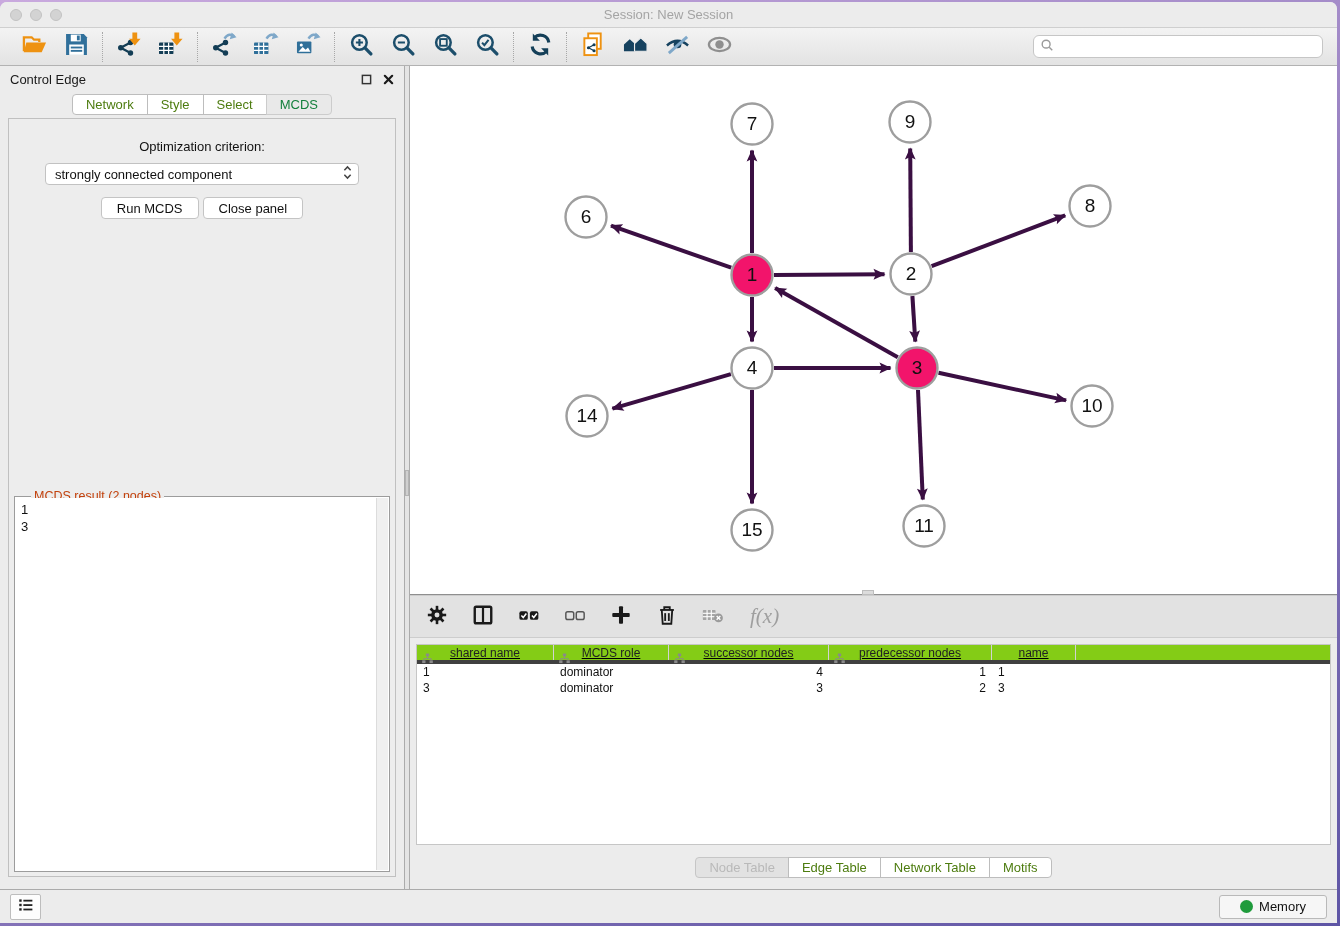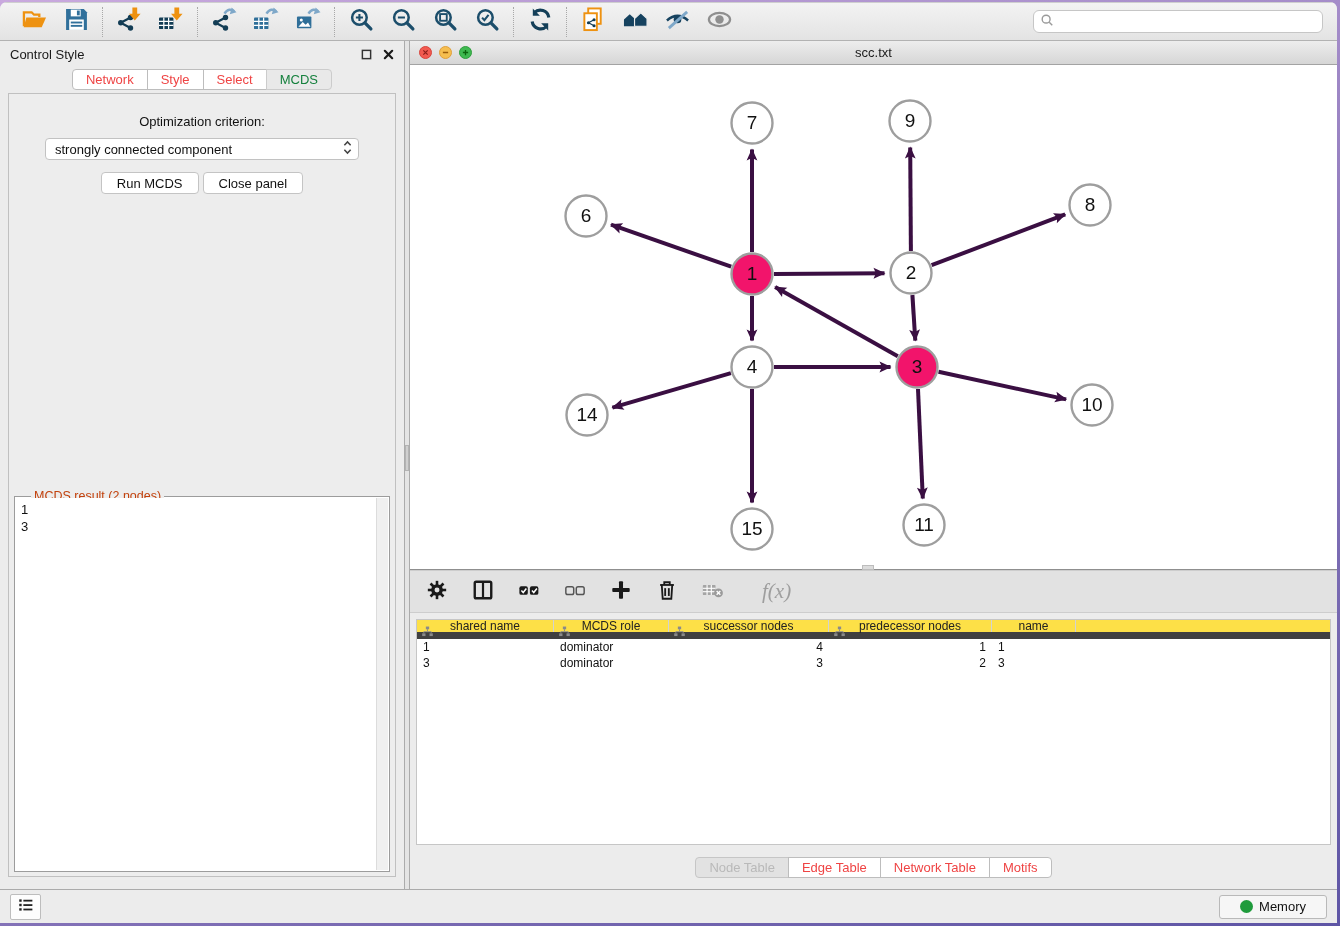--- a/index.html
+++ b/index.html
@@ -38,21 +38,21 @@
 
   
   .cpanel { width:404px; background:#ececec; display:flex; flex-direction:column; position:relative; }
   .panel-head { height:27px; display:flex; align-items:center; padding:0 10px; }
   .panel-title { font-size:13px; color:#1a1a1a; }
   .panel-head-icons { margin-left:auto; display:flex; gap:11px; align-items:center; }
   .panel-head-icons svg { width:11px; height:11px; display:block; }
 
   .cp-tabs { display:flex; justify-content:center; margin-top:1px; }
   .seg-tab { font-size:13px; height:21px; padding:0 13px; display:flex; align-items:center;
-    background:#fff; border:1px solid #bdbdbd; margin-left:-1px; color:#ef4444; }
+    background:#fff; border:1px solid #bdbdbd; margin-left:-1px; color:#4d7c0f; }
   .seg-tab:first-child { border-radius:4px 0 0 4px; margin-left:0; }
   .seg-tab:last-child { border-radius:0 4px 4px 0; }
   .seg-tab.dim { background:#e9e9e9; color:#15803d; border-color:#cccccc; }
 
   .cp-content { flex:1; margin:3px 8px 12px 8px; border:1px solid #c0c0c0;
     background:#ededed; display:flex; flex-direction:column; min-height:0; }
   .opt-label { text-align:center; font-size:13px; margin-top:20px; color:#111; }
   .cp-select { margin:9px 36px 0 36px; height:22px; background:#fff;
     border:1px solid #c2c2c2; border-radius:4px; display:flex; align-items:center;
     padding:0 6px 0 9px; font-size:13px; color:#111; }
@@ -94,25 +94,25 @@
   .net-canvas svg { position:absolute; left:0; top:0; }
   .net-bottom-grip { position:absolute; bottom:-1px; left:452px; width:12px; height:5px; background:#dcdcdc; border:1px solid #bdbdbd; }
 
   
   .tpanel { flex:1; background:#ececec; display:flex; flex-direction:column; min-height:0; }
   .tp-toolbar { height:43px; background:#e2e2e2; border-top:1px solid #cdcdcd; border-bottom:1px solid #cdcdcd;
     display:flex; align-items:center; padding-left:16px; gap:24px; }
   .tp-btn { display:flex; align-items:center; justify-content:center; }
   .tp-btn svg { width:22px; height:22px; }
   .fx { font-family:"Liberation Serif","DejaVu Serif",serif; font-style:italic;
-    font-size:21px; color:#9e9e9e; margin-left:14px; }
+    font-size:21px; color:#9e9e9e; margin-left:2px; }
 
   .table-wrap { flex:1; margin:6px 6px 0 6px; border:1px solid #c6c6c6; background:#fff;
     display:flex; flex-direction:column; overflow:hidden; }
-  .thead { display:flex; background:#fde047; border-bottom:7px solid #404040; height:19px; }
+  .thead { display:flex; background:#84cc16; border-bottom:4px solid #404040; height:19px;text-decoration:underline; }
   .th { position:relative; display:flex; align-items:center; justify-content:center;
     font-size:12px; color:#222; border-right:1px solid #d2d2d2; }
   .th svg { position:absolute; left:5px; width:11px; height:11px; }
   .trow { display:flex; height:16px; font-size:12px; color:#111; }
   .td { padding:1px 6px 0 6px; }
   .td.r { text-align:right; }
 
   .bottom-strip { height:44px; background:#ececec; display:flex; align-items:center; justify-content:center; }
   .seg-tab.sel-dim { background:#e2e2e2; color:#b9b9b9; border-color:#c6c6c6; }
 
@@ -124,20 +124,28 @@
   .list-btn svg { width:18px; height:18px; }
   .mem-btn { margin-left:auto; height:24px; padding:0 20px; background:#f6f6f6;
     border:1px solid #b9b9b9; border-radius:3px; display:flex; align-items:center; gap:6px; font-size:13px; color:#111; }
   .mem-dot { width:13px; height:13px; border-radius:50%; background:#1f9b3c; }
 </style>
 </head>
 <body>
 
 <div class="window">
 
+  <div class="titlebar">
+    <div class="tl-dots">
+      <span class="tl-dot"></span>
+      <span class="tl-dot"></span>
+      <span class="tl-dot"></span>
+    </div>
+    <div class="win-title">Session: New Session</div>
+  </div>
 
   <div class="toolbar">
     <div class="tb-groups" id="tb-groups">
         <div class="tb-group">
           <div class="tb-btn">
             <span><svg viewBox="0 0 26 24">
                 <path d="M2 19V4.5h8l2.5 2.5H18v2.5" fill="none" stroke="#ee9211" stroke-width="2.4"></path>
                 <path d="M4.5 10h20.5L20.5 20H1.8z" fill="#ee9211"></path>
               </svg></span>
           </div>
@@ -307,21 +315,21 @@
           </svg>
       </span>
       <input class="search-input" placeholder="" style="">
     </div>
   </div>
 
   <div class="main">
 
     <div class="cpanel">
       <div class="panel-head">
-        <span class="panel-title">Control Style</span>
+        <span class="panel-title">Control Edge</span>
         <span class="panel-head-icons">
           <span>
               <svg viewBox="0 0 12 12">
                 <rect x="1.5" y="1.5" width="9" height="9" fill="none" stroke="#333" stroke-width="1.6"></rect>
               </svg>
             </span>
           <span>
               <svg viewBox="0 0 12 12">
                 <path d="M2 2l8 8M10 2l-8 8" stroke="#1a1a1a" stroke-width="2.4" stroke-linecap="round"></path>
               </svg>
@@ -360,40 +368,20 @@
       </div>
     </div>
 
     <div class="splitter">
         <span class="grip"></span>
       </div>
 
     <div class="rightcol">
 
       <div class="netwin">
-        <div class="net-titlebar">
-          <div class="net-title">scc.txt</div>
-          <div class="lights">
-            <span class="light red">
-                <svg viewBox="0 0 8 8">
-                  <path d="M1.5 1.5l5 5M6.5 1.5l-5 5" stroke="#8e1f1b" stroke-width="1.4"></path>
-                </svg>
-              </span>
-            <span class="light yellow">
-                <svg viewBox="0 0 8 8">
-                  <path d="M1 4h6" stroke="#9a5d0b" stroke-width="1.6"></path>
-                </svg>
-              </span>
-            <span class="light green">
-                <svg viewBox="0 0 8 8">
-                  <path d="M4 1v6M1 4h6" stroke="#0b650d" stroke-width="1.5"></path>
-                </svg>
-              </span>
-          </div>
-        </div>
         <div class="net-canvas">
           <svg id="net-svg" width="927" height="504">
               <defs>
                 <marker id="arr" viewBox="0 0 12 12" refX="11" refY="6" markerWidth="3.4" markerHeight="3" orient="auto" markerUnits="strokeWidth">
                   <path d="M0 0.6 L12 6 L0 11.4 L2.4 6 z" fill="#3a0f42"></path>
                 </marker>
               </defs>
               <line x1="342.0" y1="187.0" x2="342.0" y2="84.5" stroke="#3a0f42" stroke-width="4" marker-end="url(#arr)"></line>
               <line x1="321.2" y1="201.7" x2="201.0" y2="159.7" stroke="#3a0f42" stroke-width="4" marker-end="url(#arr)"></line>
               <line x1="364.0" y1="208.9" x2="474.5" y2="208.2" stroke="#3a0f42" stroke-width="4" marker-end="url(#arr)"></line>

